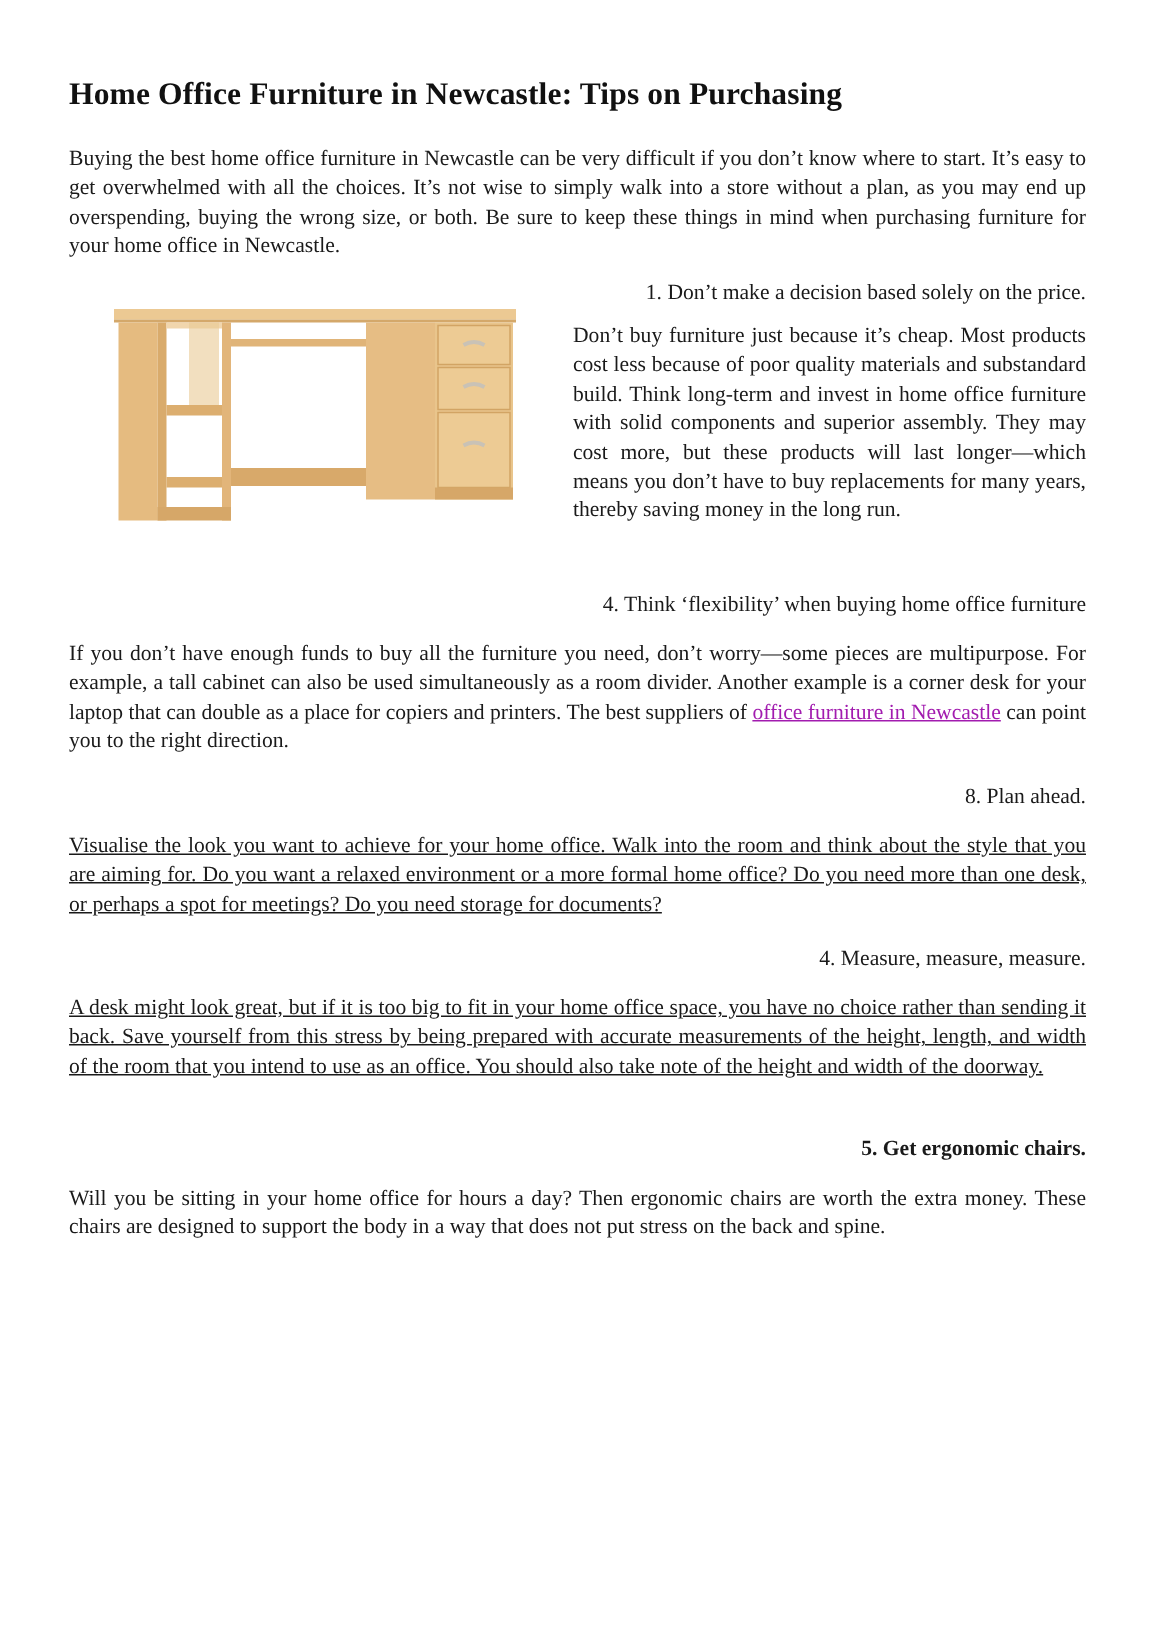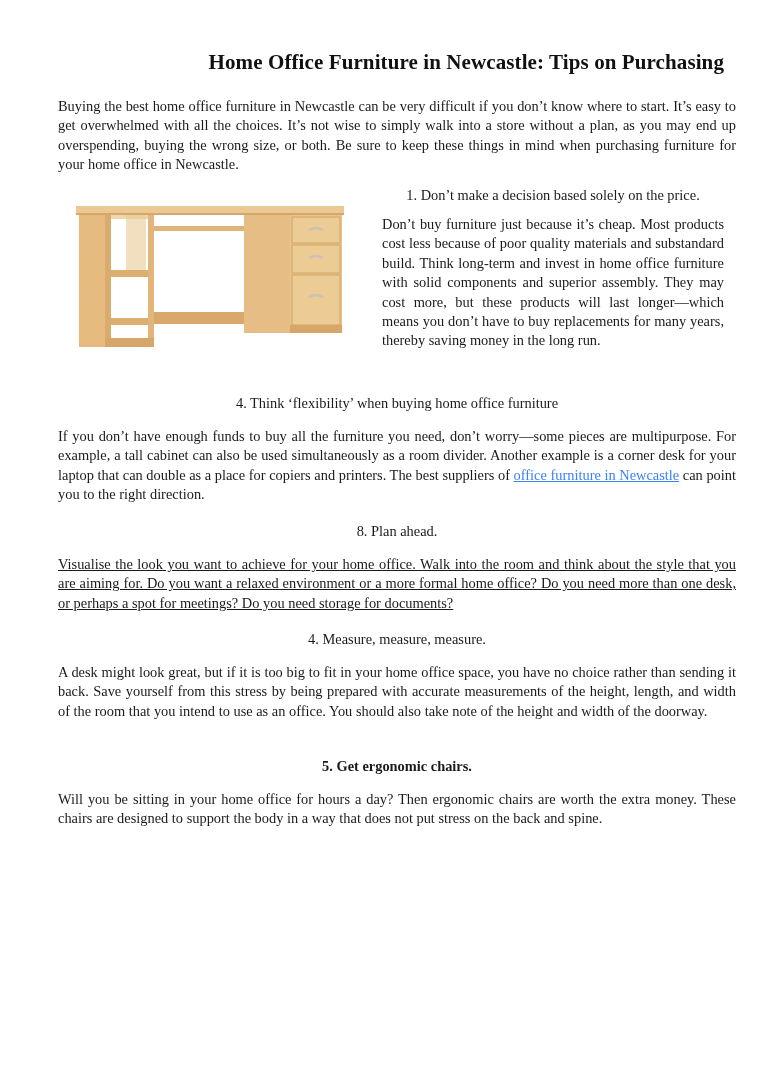--- a/index.html
+++ b/index.html
@@ -4,32 +4,32 @@
   <style>
     html, body { margin: 0; padding: 0; background: #ffffff; }
     body {
       width: 768px; height: 1087px; position: relative; overflow: hidden;
       font-family: "Liberation Serif", "DejaVu Serif", serif;
       color: #1a1a1a;
     }
     .page { position: absolute; left: 46px; top: 0; width: 678px; }
     h1 {
       position: absolute; left: 0; top: 50px; width: 678px; margin: 0;
-      text-align: right; font-weight: bold; font-size: 21px; letter-spacing: 0.1px;
+      text-align: left; font-weight: bold; font-size: 21px; letter-spacing: 0.1px;
       color: #111;
     }
     p {
       margin: 0; font-size: 14.4px; line-height: 19.4px; text-align: justify;
-      position: absolute; left: 12px; width: 678px;
+      position: absolute; left: 0; width: 678px;
     }
     .intro { top: 97px; }
     .right-col { position: absolute; left: 336px; width: 342px; }
     .right-col p { width: 342px; position: absolute; left: 0; }
-    .h-item { text-align: center; }
-    a.link { color: #3b82f6; }
+    .h-item { text-align: right; }
+    a.link { color: #a21caf; }
     .desk { position: absolute; left: 28px; top: 200px; width: 272px; height: 160px; }
   </style>
 </head>
 <body>
 
 <div class="page">
   <h1>Home Office Furniture in Newcastle:  Tips on Purchasing</h1>
 
   <p class="intro">Buying the best home office furniture in Newcastle can be very difficult if you don’t know where to start. It’s easy to get overwhelmed with all the choices. It’s not wise to simply walk into a store without a plan, as you may end up overspending, buying the wrong size, or both. Be sure to keep these things in mind when purchasing furniture for your home office in Newcastle.</p>
 
@@ -69,17 +69,17 @@
     <p style="top:215px;">Don’t buy furniture just because it’s cheap. Most products cost less because of poor quality materials and substandard build. Think long-term and invest in home office furniture with solid components and superior assembly. They may cost more, but these products will last longer—which means you don’t have to buy replacements for many years, thereby saving money in the long run.</p>
   </div>
 
   <p class="h-item" style="top:394px;">4. Think ‘flexibility’ when buying home office furniture</p>
   <p style="top:427px;"><span>If you don’t have enough funds to buy all the furniture you need, don’t worry—some pieces are multipurpose. For example, a tall cabinet can also be used simultaneously as a room divider. Another example is a corner desk for your laptop that can double as a place for copiers and printers. The best suppliers of </span><a class="link" href="#">office furniture in Newcastle</a><span> can point you to the right direction.</span></p>
 
   <p class="h-item" style="top:522px;">8. Plan ahead.</p>
   <p style="top:555px;text-decoration:underline;">Visualise the look you want to achieve for your home office. Walk into the room and think about the style that you are aiming for. Do you want a relaxed environment or a more formal home office? Do you need more than one desk, or perhaps a spot for meetings? Do you need storage for documents?</p>
 
   <p class="h-item" style="top:630px;">4. Measure, measure, measure.</p>
-  <p style="top:663px;">A desk might look great, but if it is too big to fit in your home office space, you have no choice rather than sending it back. Save yourself from this stress by being prepared with accurate measurements of the height, length, and width of the room that you intend to use as an office. You should also take note of the height and width of the doorway.</p>
+  <p style="top:663px;text-decoration:underline;">A desk might look great, but if it is too big to fit in your home office space, you have no choice rather than sending it back. Save yourself from this stress by being prepared with accurate measurements of the height, length, and width of the room that you intend to use as an office. You should also take note of the height and width of the doorway.</p>
 
   <p class="h-item" style="top:757px;font-weight:bold;">5. Get ergonomic chairs.</p>
   <p style="top:790px;">Will you be sitting in your home office for hours a day? Then ergonomic chairs are worth the extra money. These chairs are designed to support the body in a way that does not put stress on the back and spine.</p>
 </div>
 
 </body></html>

